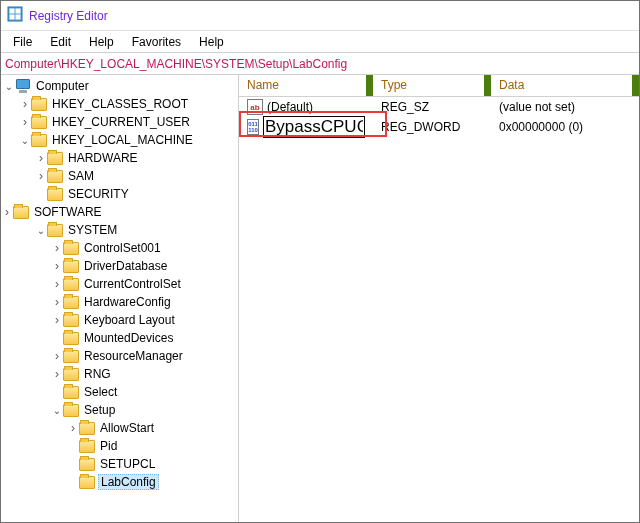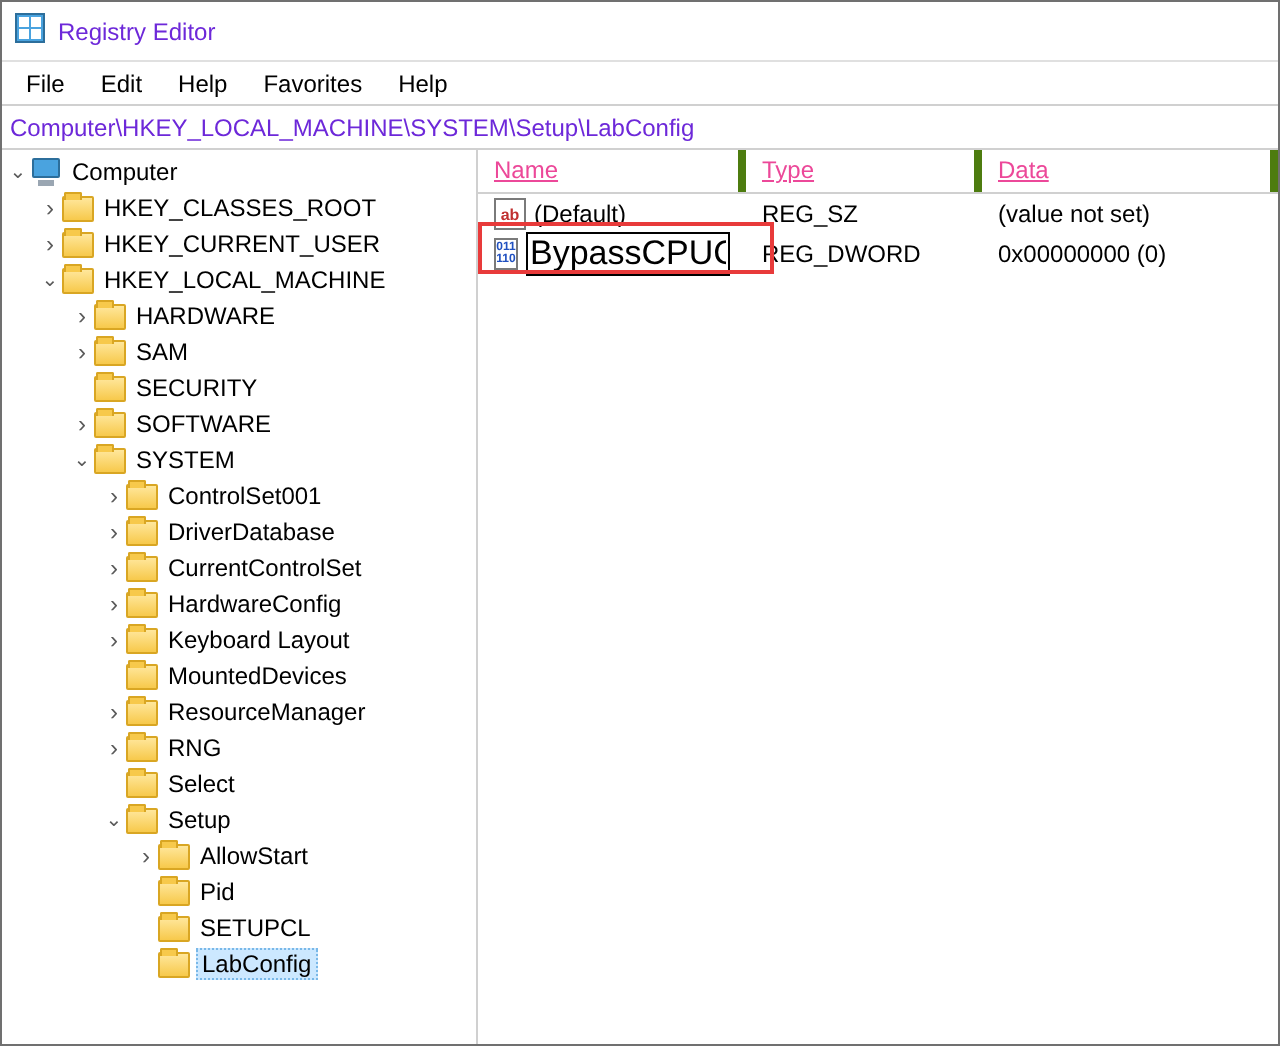--- a/index.html
+++ b/index.html
@@ -3,38 +3,38 @@
 <meta charset="utf-8">
 <style>
   * { box-sizing: border-box; margin: 0; padding: 0; font-family: "Segoe UI", Tahoma, sans-serif; font-size: 12px; }
   body { background: #f0f0f0; width: 640px; height: 523px; overflow: hidden; user-select: none; }
   .window { width: 640px; height: 523px; background: #fff; border: 1px solid #707070; display: flex; flex-direction: column; }
   .titlebar { height: 30px; background: #fff; display: flex; align-items: center; padding: 0 6px; gap: 6px; border-bottom: 1px solid #e0e0e0; }
   .titlebar .title { font-size: 12px; color: #6d28d9; }
   .menubar { height: 22px; display: flex; align-items: center; gap: 2px; padding: 0 4px; border-bottom: 1px solid #d0d0d0; }
   .menubar .menuitem { padding: 2px 8px; cursor: default; }
   .addressbar { height: 22px; display: flex; align-items: center; padding: 2px 4px; border-bottom: 1px solid #d0d0d0; }
-  .addressbar .addr { font-size: 12px; color: #6d28d9; }
+  .addressbar .addr { font-size: 12px; color: #be185d; }
   .content { flex: 1; display: flex; overflow: hidden; }
   .tree { width: 238px; border-right: 1px solid #d0d0d0; padding: 2px 0; overflow: hidden; }
   .tree-row { display: flex; align-items: center; height: 18px; white-space: nowrap; }
   .exp { width: 12px; display: inline-flex; justify-content: center; font-size: 10px; color: #5a5a5a; cursor: default; }
   .exp.down::before { content: "⌄"; }
   .exp.right::before { content: "›"; font-size: 12px; }
   .exp.none::before { content: ""; }
   .folder-icon { width: 16px; height: 13px; background: linear-gradient(#ffe79c, #f7c94b); border: 1px solid #d9a623; border-radius: 1px; margin-right: 3px; position: relative; }
   .folder-icon::before { content: ""; position: absolute; top: -3px; left: 0; width: 7px; height: 3px; background: #f7c94b; border: 1px solid #d9a623; border-bottom: none; border-radius: 1px 1px 0 0; }
   .computer-icon { width: 16px; height: 14px; margin-right: 3px; position: relative; }
   .computer-icon .screen { position: absolute; top: 0; left: 1px; width: 14px; height: 10px; background: #4aa3df; border: 1px solid #2c6e9b; border-radius: 1px; }
   .computer-icon .base { position: absolute; bottom: 0; left: 4px; width: 8px; height: 3px; background: #9aa6b2; }
   .node-label { padding: 0 2px; }
   .node-label.sel { background: #cce8ff; border: 1px dotted #79b8e8; }
   .listpane { flex: 1; position: relative; }
   .list-header { display: flex; height: 22px; border-bottom: 1px solid #d0d0d0; }
-  .list-header .col { padding: 3px 8px; color: #ec4899; border-right: 4px solid #4d7c0f; text-decoration: underline; }
+  .list-header .col { padding: 3px 8px; color: #a16207; border-right: 7px solid #4d7c0f; }
   .col.name { width: 134px; }
   .col.type { width: 118px; }
   .col.data { flex: 1; }
   .list-row { display: flex; height: 20px; align-items: center; }
   .list-row .cell { padding: 0 8px; white-space: nowrap; }
   .cell.name { width: 134px; display: flex; align-items: center; gap: 4px; }
   .cell.type { width: 118px; }
   .cell.data { flex: 1; }
   .val-ico { width: 16px; height: 16px; border: 1px solid #7a7a7a; background: #fff; display: flex; align-items: center; justify-content: center; font-size: 8px; font-weight: bold; }
   .val-ico.sz { color: #c03030; }
@@ -106,21 +106,21 @@
       <div class="tree-row" style="padding-left:34px">
         <span class="exp right"></span>
         <span class="folder-icon"></span>
         <span class="node-label">SAM</span>
       </div>
       <div class="tree-row" style="padding-left:34px">
         <span class="exp none"></span>
         <span class="folder-icon"></span>
         <span class="node-label">SECURITY</span>
       </div>
-      <div class="tree-row" style="padding-left:34px">
+      <div class="tree-row" style="">
         <span class="exp right"></span>
         <span class="folder-icon"></span>
         <span class="node-label">SOFTWARE</span>
       </div>
       <div class="tree-row" style="padding-left:34px">
         <span class="exp down"></span>
         <span class="folder-icon"></span>
         <span class="node-label">SYSTEM</span>
       </div>
       <div class="tree-row" style="padding-left:50px">

